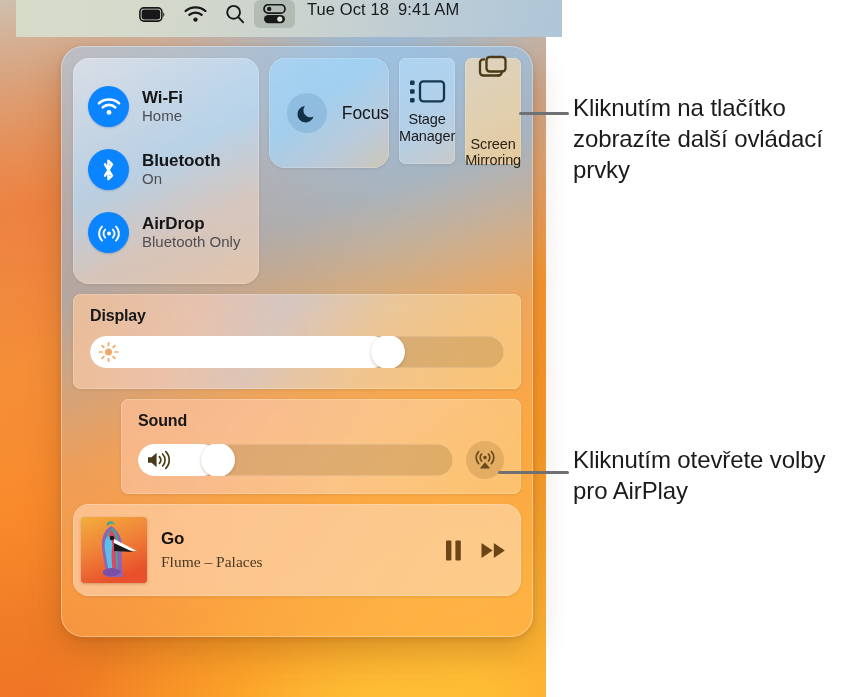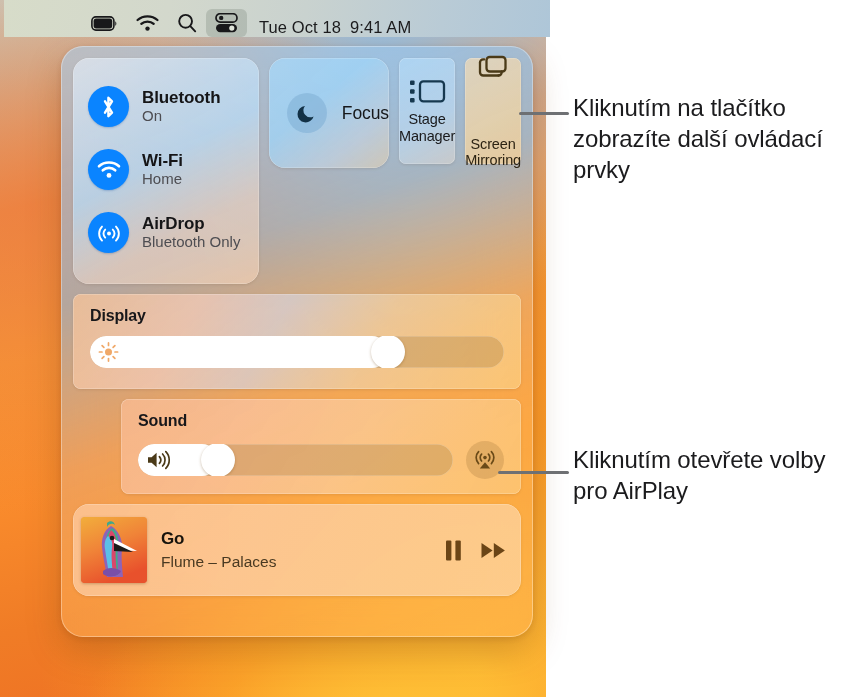--- a/index.html
+++ b/index.html
@@ -46,28 +46,29 @@
   .wallpaper-lowerglow {
     position: absolute;
     left: -10%; bottom: -6%;
     width: 130%; height: 42%;
     background: radial-gradient(60% 100% at 62% 100%, rgba(255,198,55,.95) 0%, rgba(255,180,45,.45) 40%, rgba(255,170,45,0) 72%);
   }
 
   
   .menubar {
     position: absolute;
-    left: 4px; top: 0;
+    left: 16px; top: 0;
     width: 546px;
     height: 37px;
     background: linear-gradient(100deg, #d7dcc9 0%, #d3d8cc 30%, #c9d2cf 55%, #b9cbd6 80%, #aec6d8 100%);
     display: flex;
-    align-items: flex-end;
+    align-items: flex-start;
     color: #18181a;
     z-index: 6;
+    padding-left: 36px;
   }
   .menubar-spacer { flex: 0 0 78px; }
   .mb-item {
     height: 28px;
     display: flex;
     align-items: center;
     justify-content: center;
     padding: 0 9px;
     border-radius: 6px;
   }
@@ -308,21 +309,21 @@
     overflow: hidden;
     box-shadow: 0 1px 3px rgba(90,50,10,0.30);
     background: linear-gradient(170deg, #f0a03c 0%, #ef7b3a 55%, #e8552e 100%);
     position: relative;
   }
   .now-text { flex: 1; display: flex; flex-direction: column; line-height: 1.15; }
   .now-title {
     font-size: 17px; font-weight: bold; color: #17130c; letter-spacing: -0.1px;
   }
   .now-sub {
-    font-size: 15.5px; color: #4a3a22; margin-top: 4px;
+    font-size: 15.5px; color: #4a3a22; margin-top: 4px; font-family: Liberation Serif, serif;
   }
   .now-controls { display: flex; align-items: center; gap: 17px; padding-right: 6px; }
 
   
   .callout {
     position: absolute;
     z-index: 8;
     font-size: 24px;
     line-height: 1.30;
     color: #1b1b1d;
@@ -402,41 +403,41 @@
   </div>
 
   <div class="cc-panel">
 
     <div class="cc-top-row">
 
       <div class="card-connect">
 
         <div class="conn-row">
           <span class="conn-icon">
-            <svg width="15" height="24" viewBox="0 0 15 24">
-              <path d="M4.0 6.3 L11.0 17.6 L7.4 21.2 L7.4 2.8 L11.0 6.4 L4.0 17.7" fill="none" stroke="#ffffff" stroke-width="2.4" stroke-linecap="round" stroke-linejoin="round"></path>
-            </svg>
-          </span>
-          <span class="conn-text">
-            <span class="conn-title">Bluetooth</span>
-            <span class="conn-sub">On</span>
-          </span>
-        </div>
-
-        <div class="conn-row">
-          <span class="conn-icon">
             <svg width="24" height="18" viewBox="0 0 24 18">
               <path d="M2.0 5.3 C7.4 0.2 16.6 0.2 22.0 5.3" fill="none" stroke="#ffffff" stroke-width="2.6" stroke-linecap="round"></path>
               <path d="M5.8 9.3 C9.3 6.1 14.7 6.1 18.2 9.3" fill="none" stroke="#ffffff" stroke-width="2.6" stroke-linecap="round"></path>
               <circle cx="12" cy="14.4" r="2.4" fill="#ffffff"></circle>
             </svg>
           </span>
           <span class="conn-text">
             <span class="conn-title">Wi-Fi</span>
             <span class="conn-sub">Home</span>
+          </span>
+        </div>
+
+        <div class="conn-row">
+          <span class="conn-icon">
+            <svg width="15" height="24" viewBox="0 0 15 24">
+              <path d="M4.0 6.3 L11.0 17.6 L7.4 21.2 L7.4 2.8 L11.0 6.4 L4.0 17.7" fill="none" stroke="#ffffff" stroke-width="2.4" stroke-linecap="round" stroke-linejoin="round"></path>
+            </svg>
+          </span>
+          <span class="conn-text">
+            <span class="conn-title">Bluetooth</span>
+            <span class="conn-sub">On</span>
           </span>
         </div>
 
         <div class="conn-row">
           <span class="conn-icon">
             <svg width="26" height="26" viewBox="0 0 26 26">
               <circle cx="13" cy="13.4" r="2.0" fill="#ffffff"></circle>
               <path d="M9.2 17.6 A5.5 5.5 0 0 1 9.2 9.6" fill="none" stroke="#ffffff" stroke-width="1.9" stroke-linecap="round"></path>
               <path d="M16.8 9.6 A5.5 5.5 0 0 1 16.8 17.6" fill="none" stroke="#ffffff" stroke-width="1.9" stroke-linecap="round"></path>
               <path d="M6.0 20.6 A10 10 0 0 1 6.0 6.6" fill="none" stroke="#ffffff" stroke-width="1.9" stroke-linecap="round"></path>

